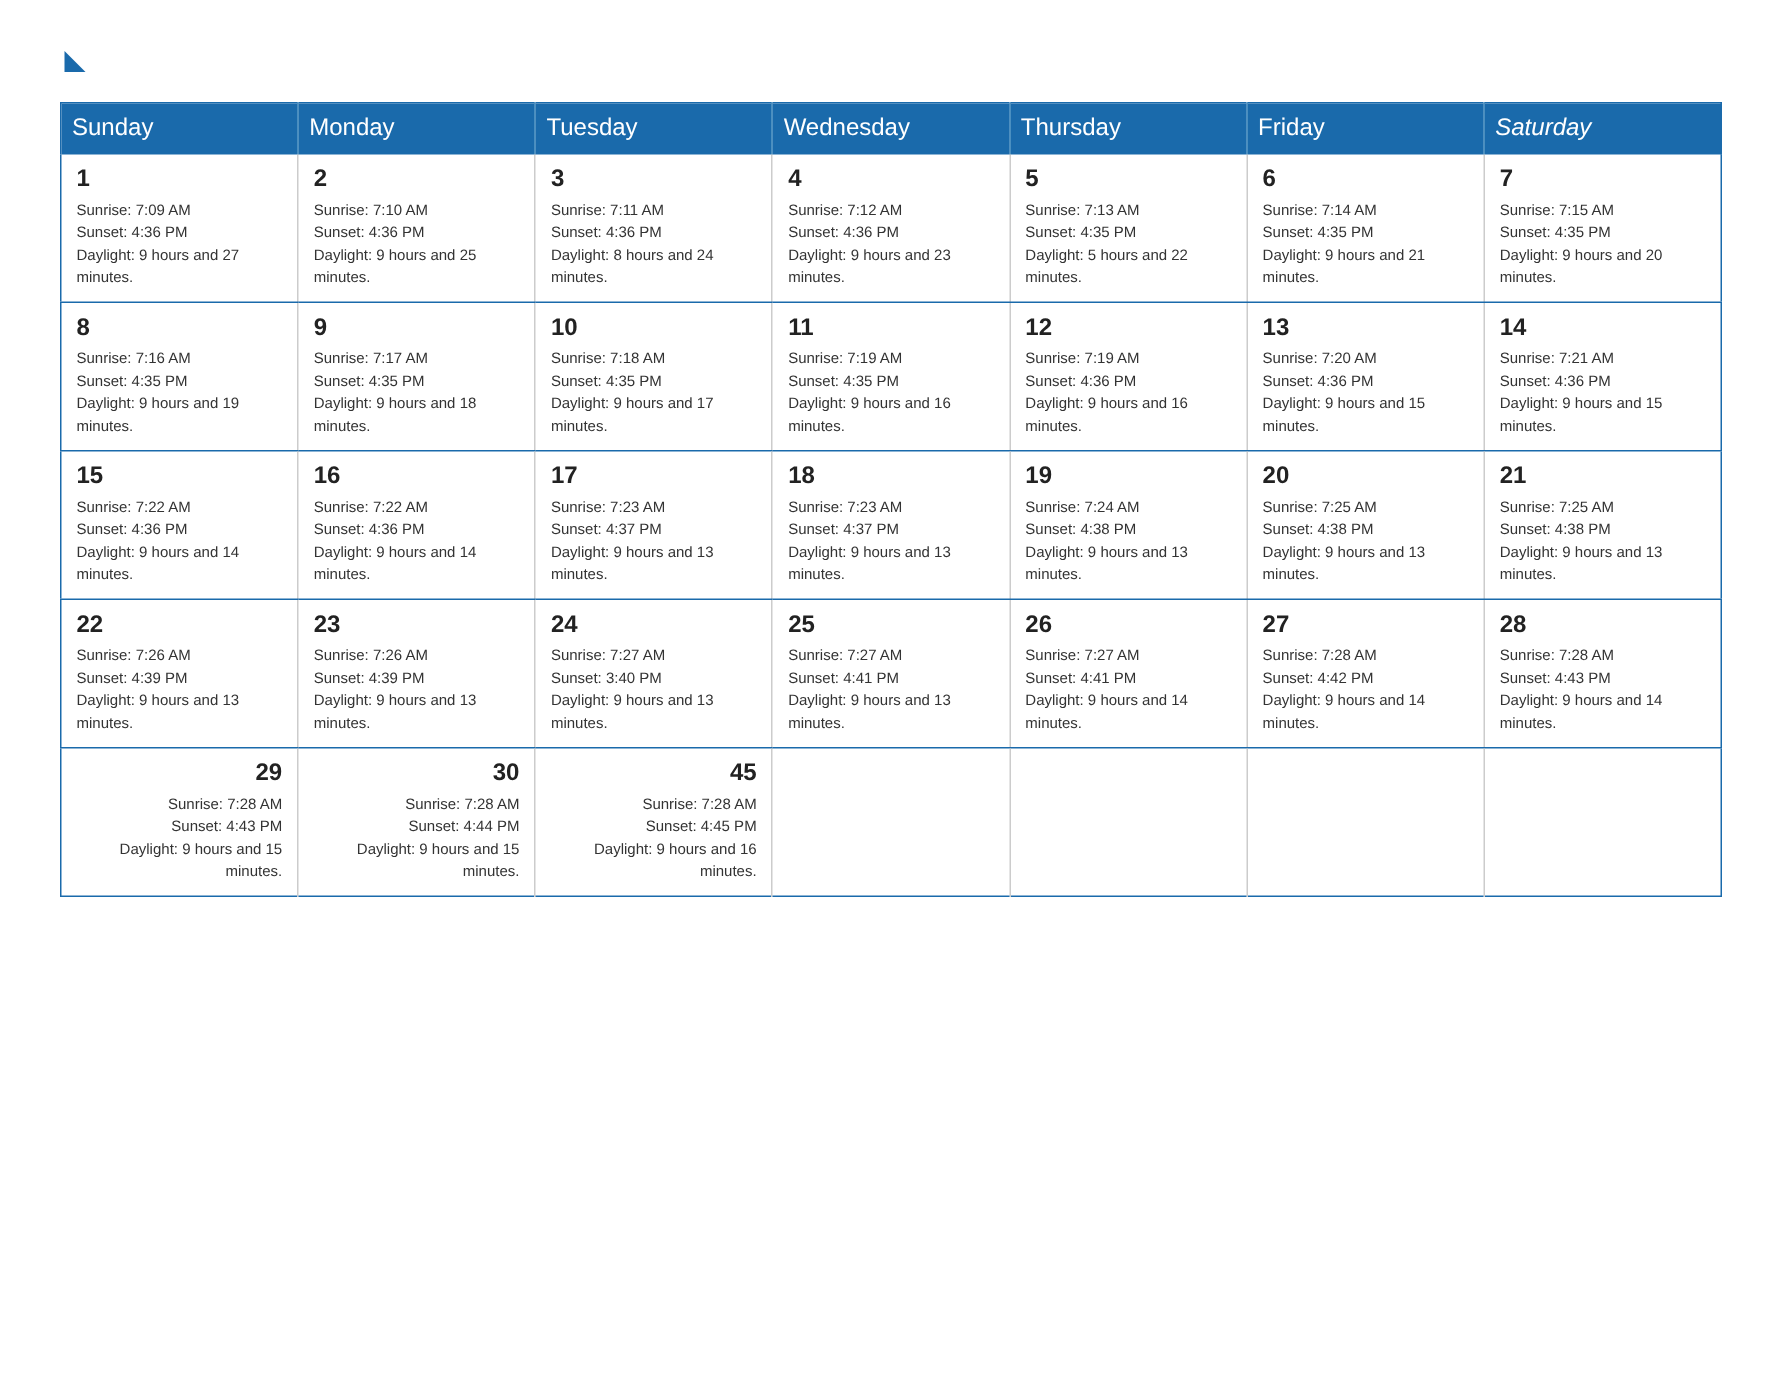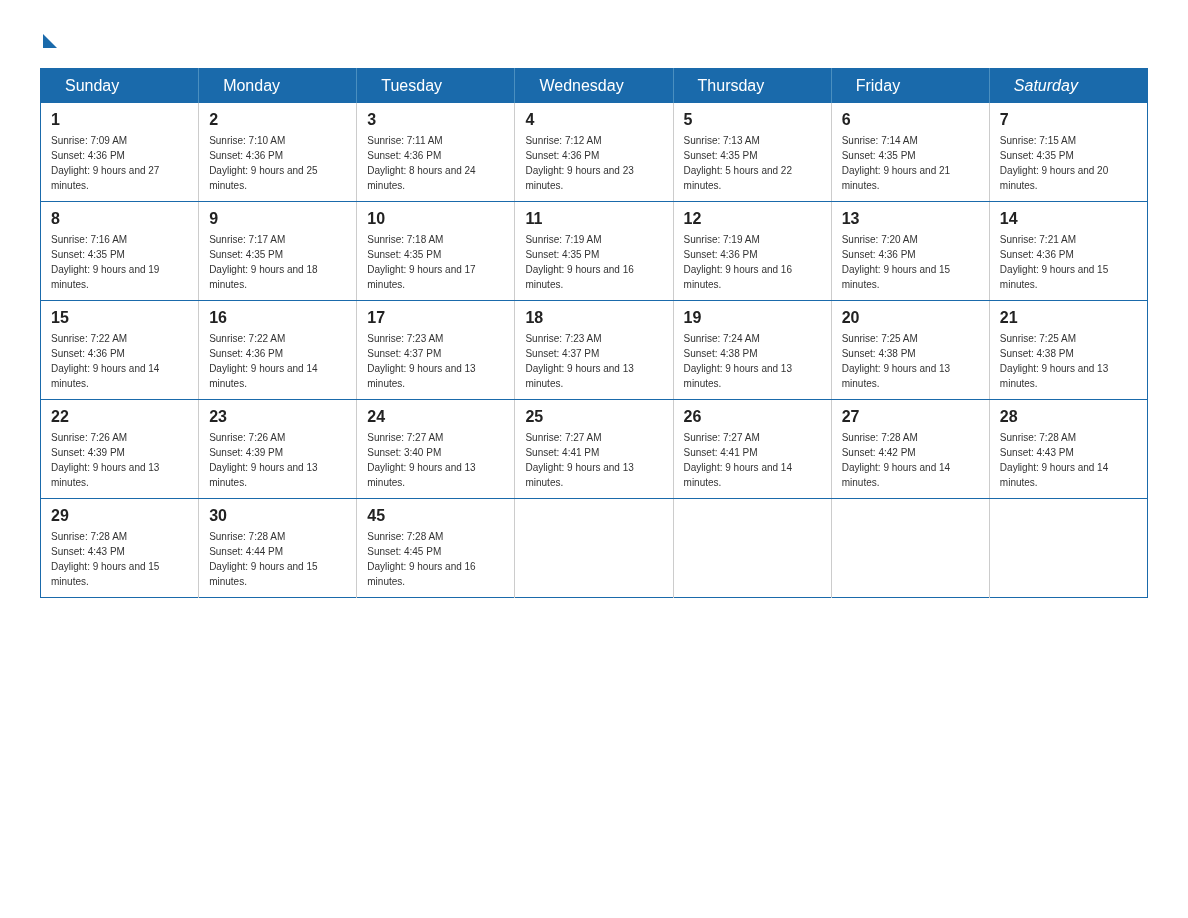--- a/index.html
+++ b/index.html
@@ -63,21 +63,21 @@
     }
     .calendar-table {
       width: 100%;
       border-collapse: collapse;
       border: 1px solid #1a6aab;
     }
     .calendar-table th {
       background-color: #1a6aab;
       color: #ffffff;
       text-align: left;
-      padding: 8px 24px;
+      padding: 8px 7px;
       font-size: 16px;
       font-weight: normal;
       border-right: 1px solid #4a8fc0;
       margin-left: 13px;
     }
     .calendar-table th:last-child {
       border-right: none;
       font-style: italic;
     }
     .calendar-table td {
@@ -88,20 +88,21 @@
       width: 14.28%;
       font-size: 13px;
       color: #333333;
       min-height: 100px;
     }
     .calendar-table td:last-child {
       border-right: none;
     }
     .calendar-table tr:last-child td {
       border-bottom: none;
+      text-align: right;
     }
     .day-number {
       font-size: 16px;
       font-weight: bold;
       display: block;
       margin-bottom: 4px;
       color: #222222;
     }
     .day-info {
       font-size: 10px;

